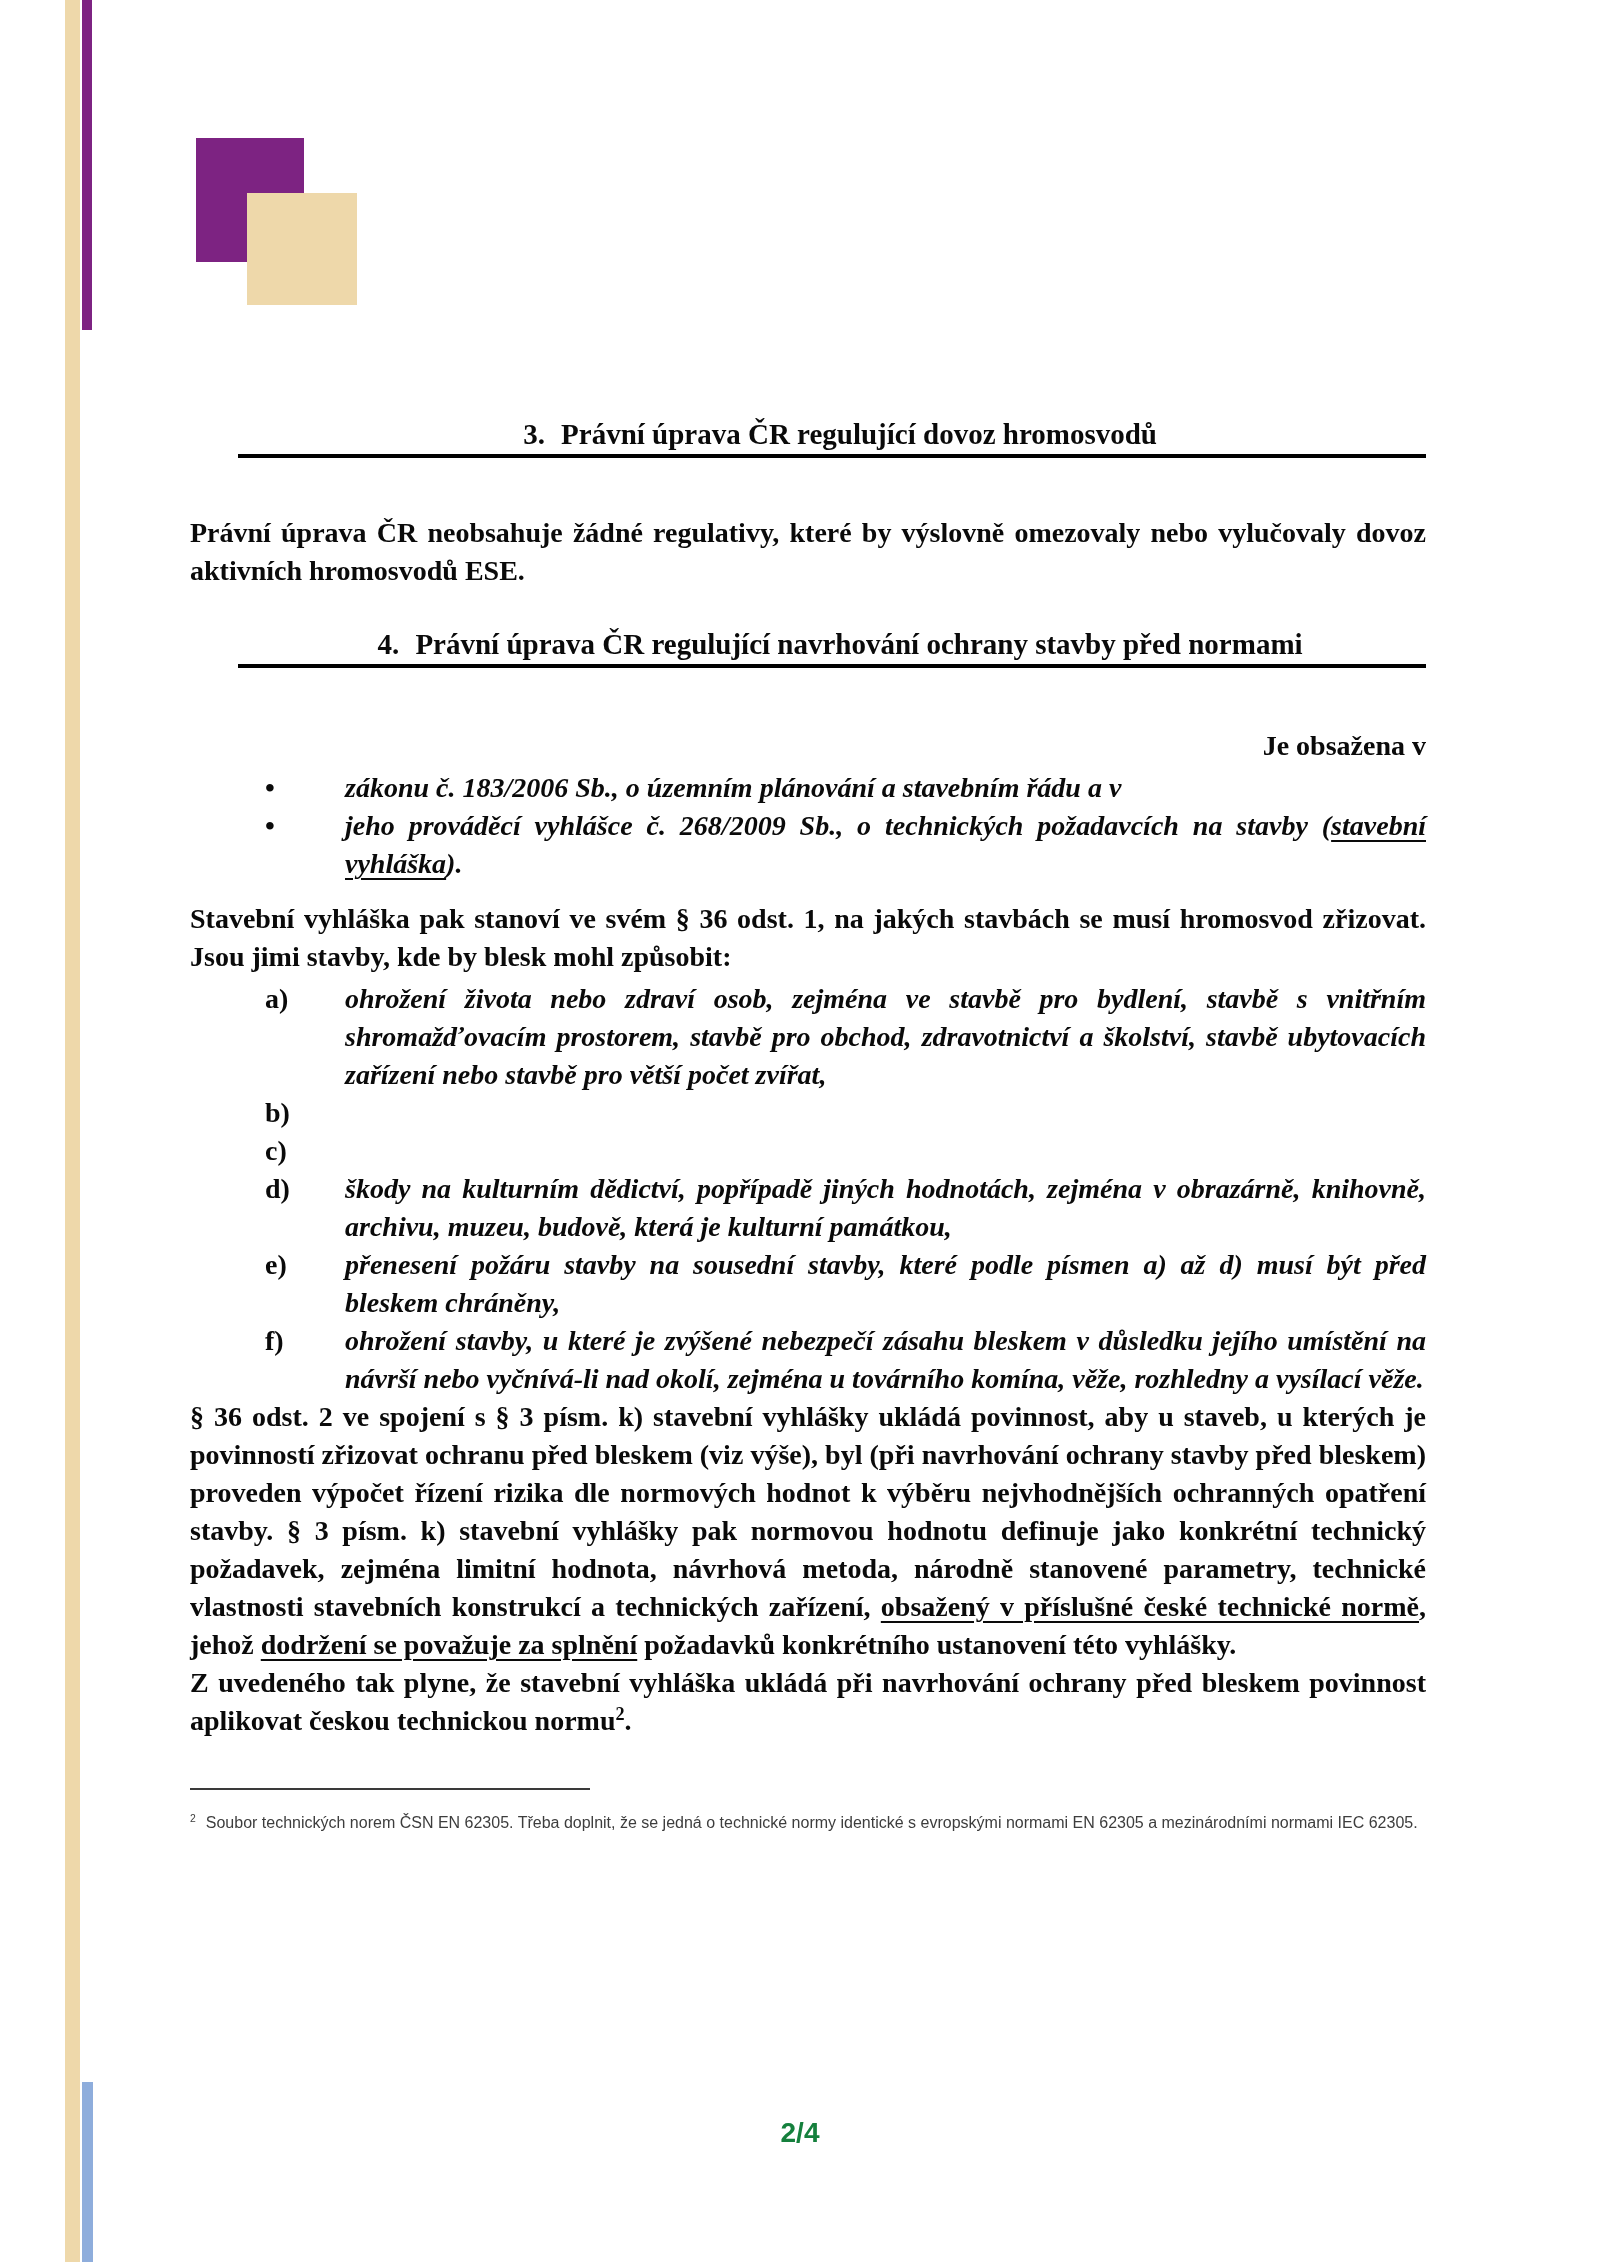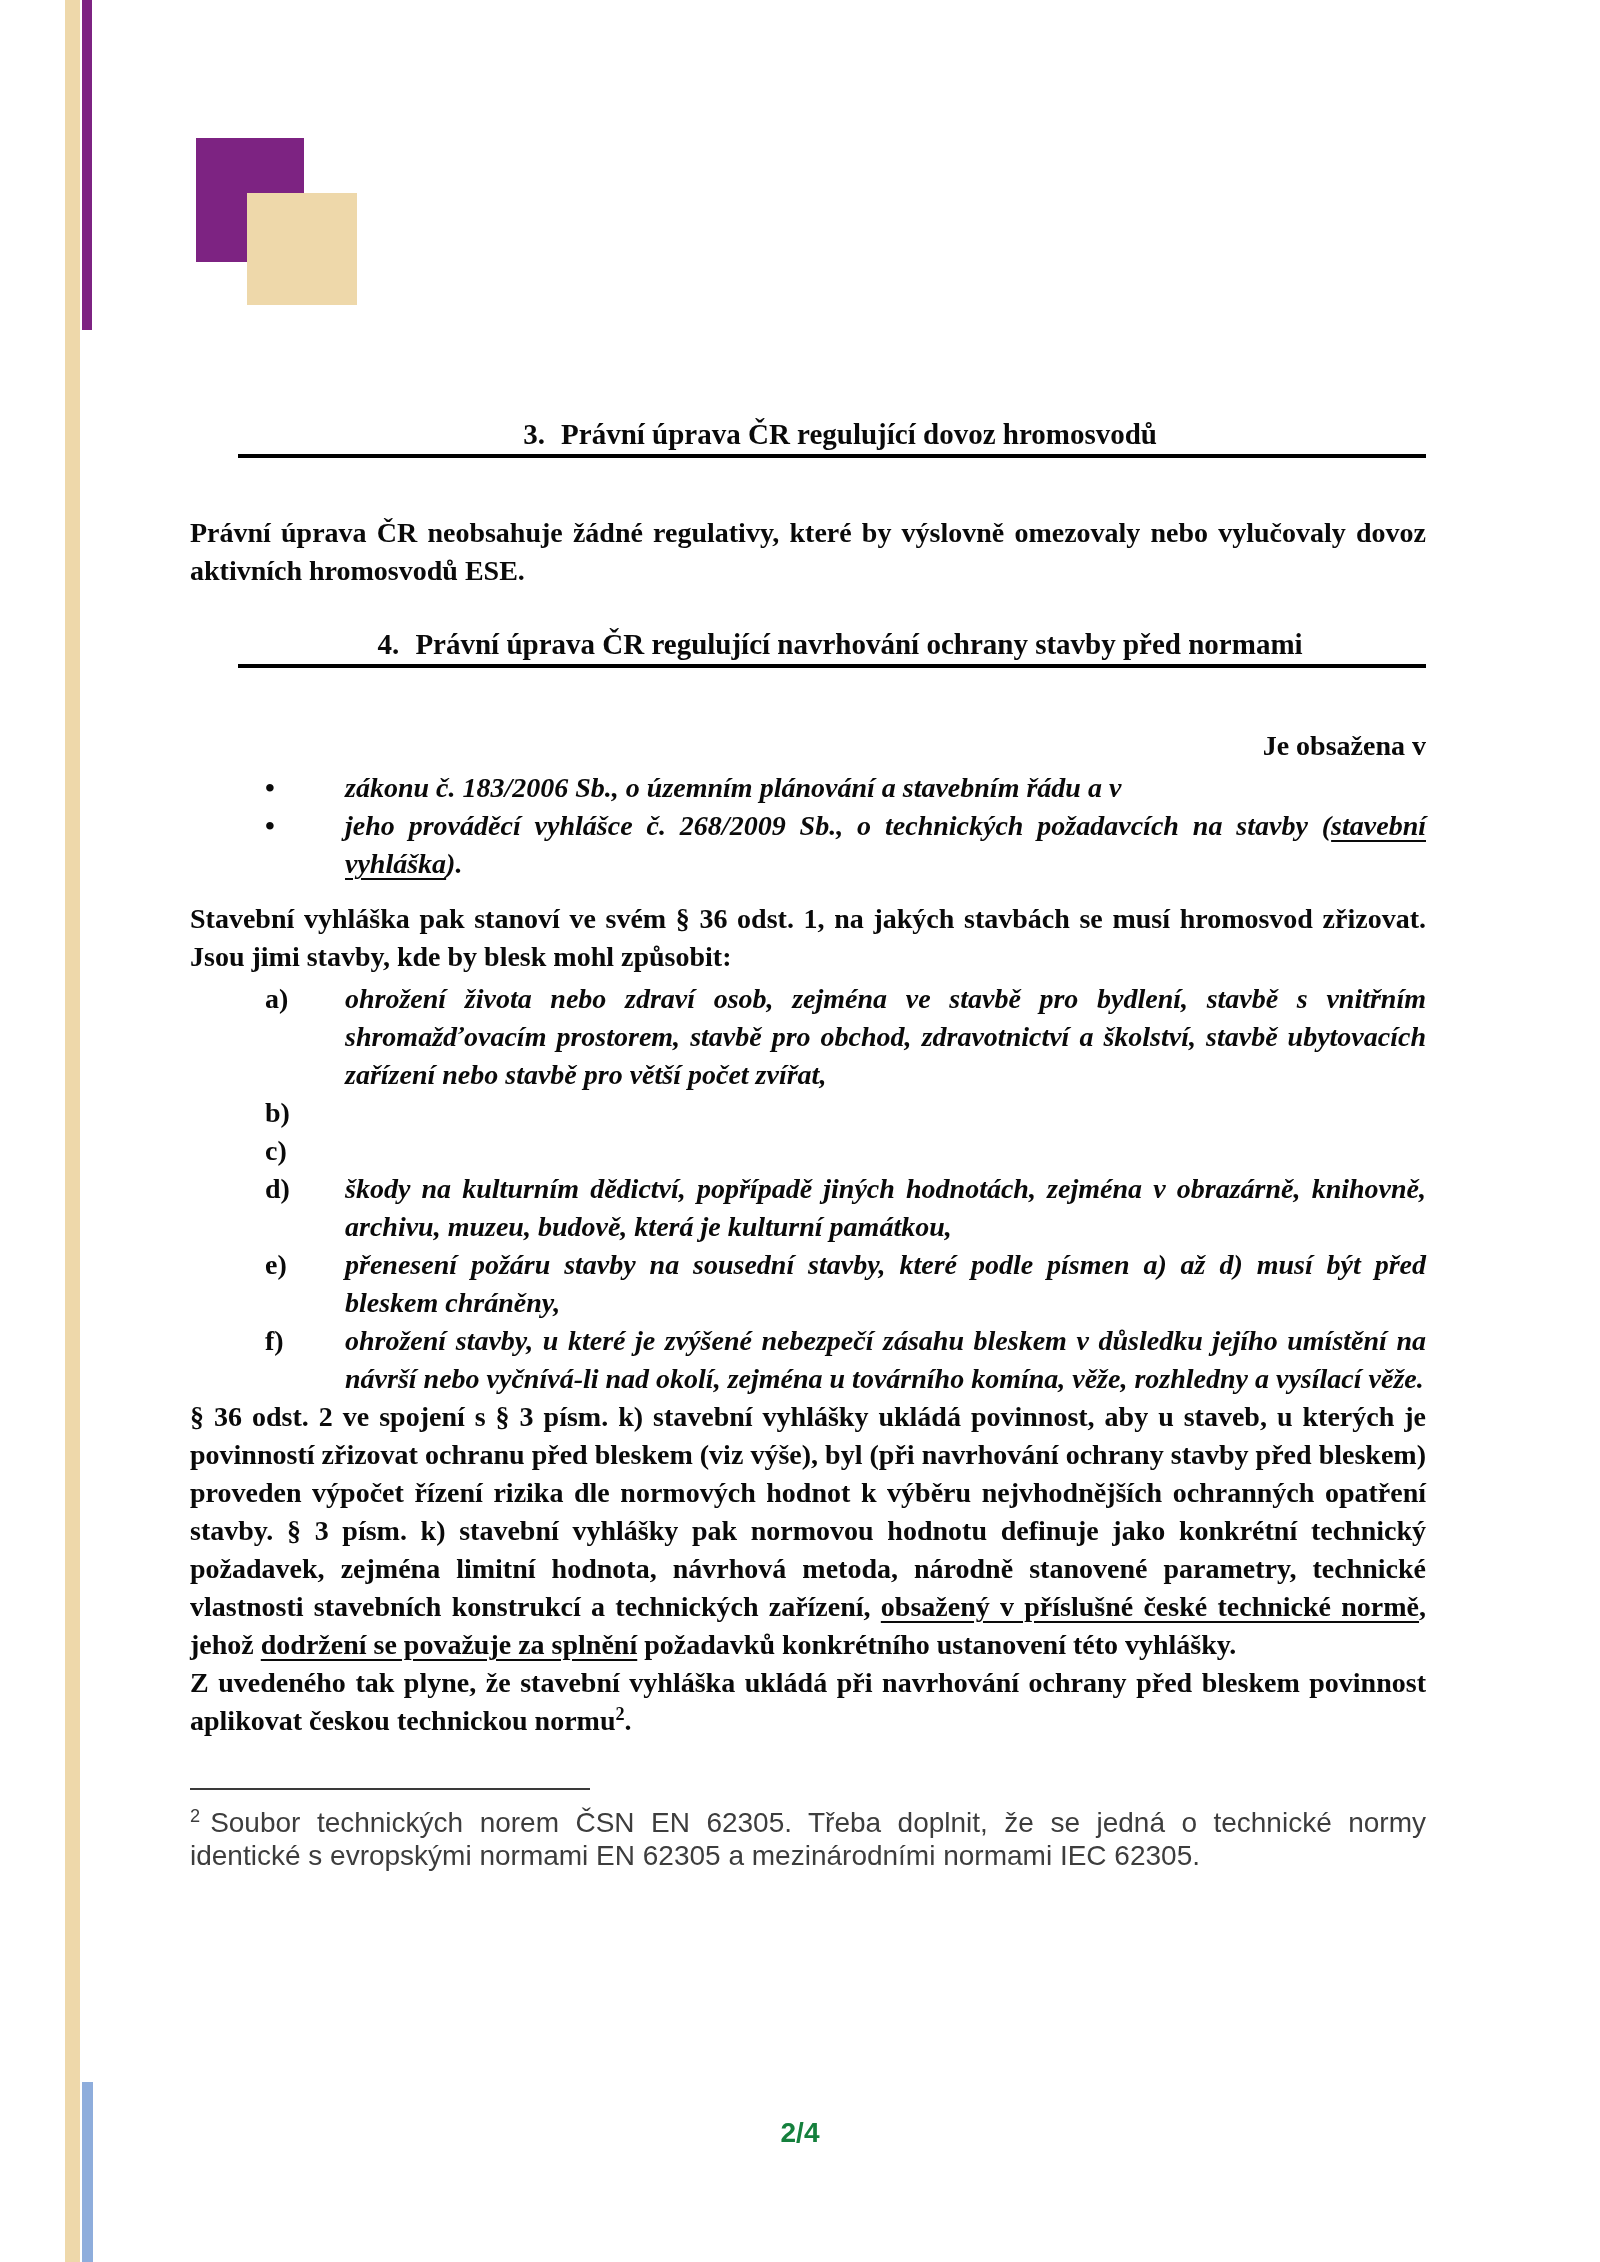--- a/index.html
+++ b/index.html
@@ -37,21 +37,21 @@
   .li-marker { flex:0 0 80px; text-align:left; }
   .li-text { flex:1 1 auto; text-align:justify;font-style:italic; }
   .u { text-decoration:underline; text-decoration-thickness:2px; text-underline-offset:5px; }
   sup { font-size:0.65em; line-height:0; }
   .footnote-sep {
     margin-top:48px; width:400px; height:0;
     border-top:2px solid #3a3a3a;
   }
   .footnote {
     margin:16px 0 0 0; font-family:"Liberation Sans","DejaVu Sans",sans-serif;
-    font-weight:normal; color:#3d3d3d; font-size:28px; line-height:33px;
+    font-weight:normal; color:#3d3d3d; font-size:16px; line-height:33px;
     text-align:justify;
   }
   .footnote sup { margin-right:10px; }
   .page-number {
     position:absolute; top:2117px; left:0; width:1600px; text-align:center;
     font-family:"Liberation Sans","DejaVu Sans",sans-serif; font-weight:bold;
     font-size:28px; color:#15803d;
   }
 </style>
 </head>

